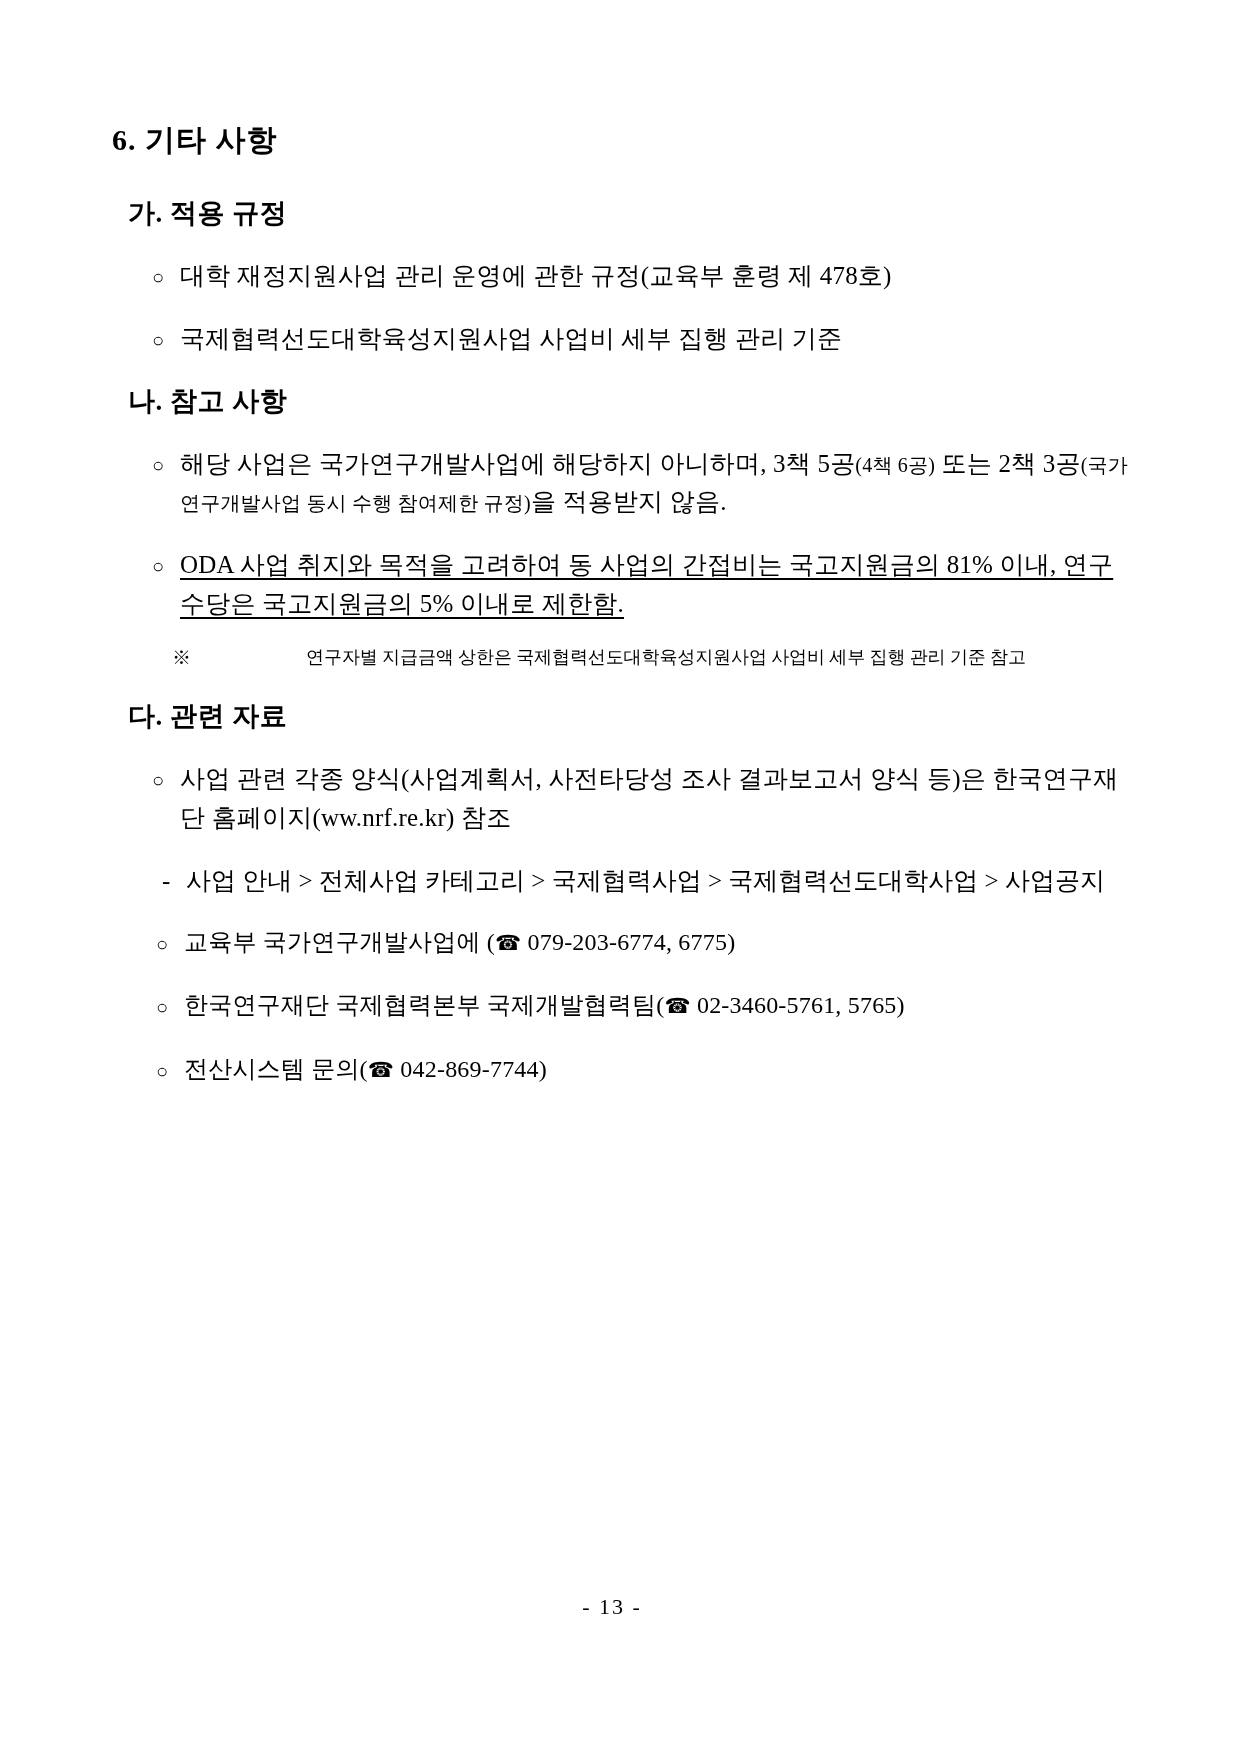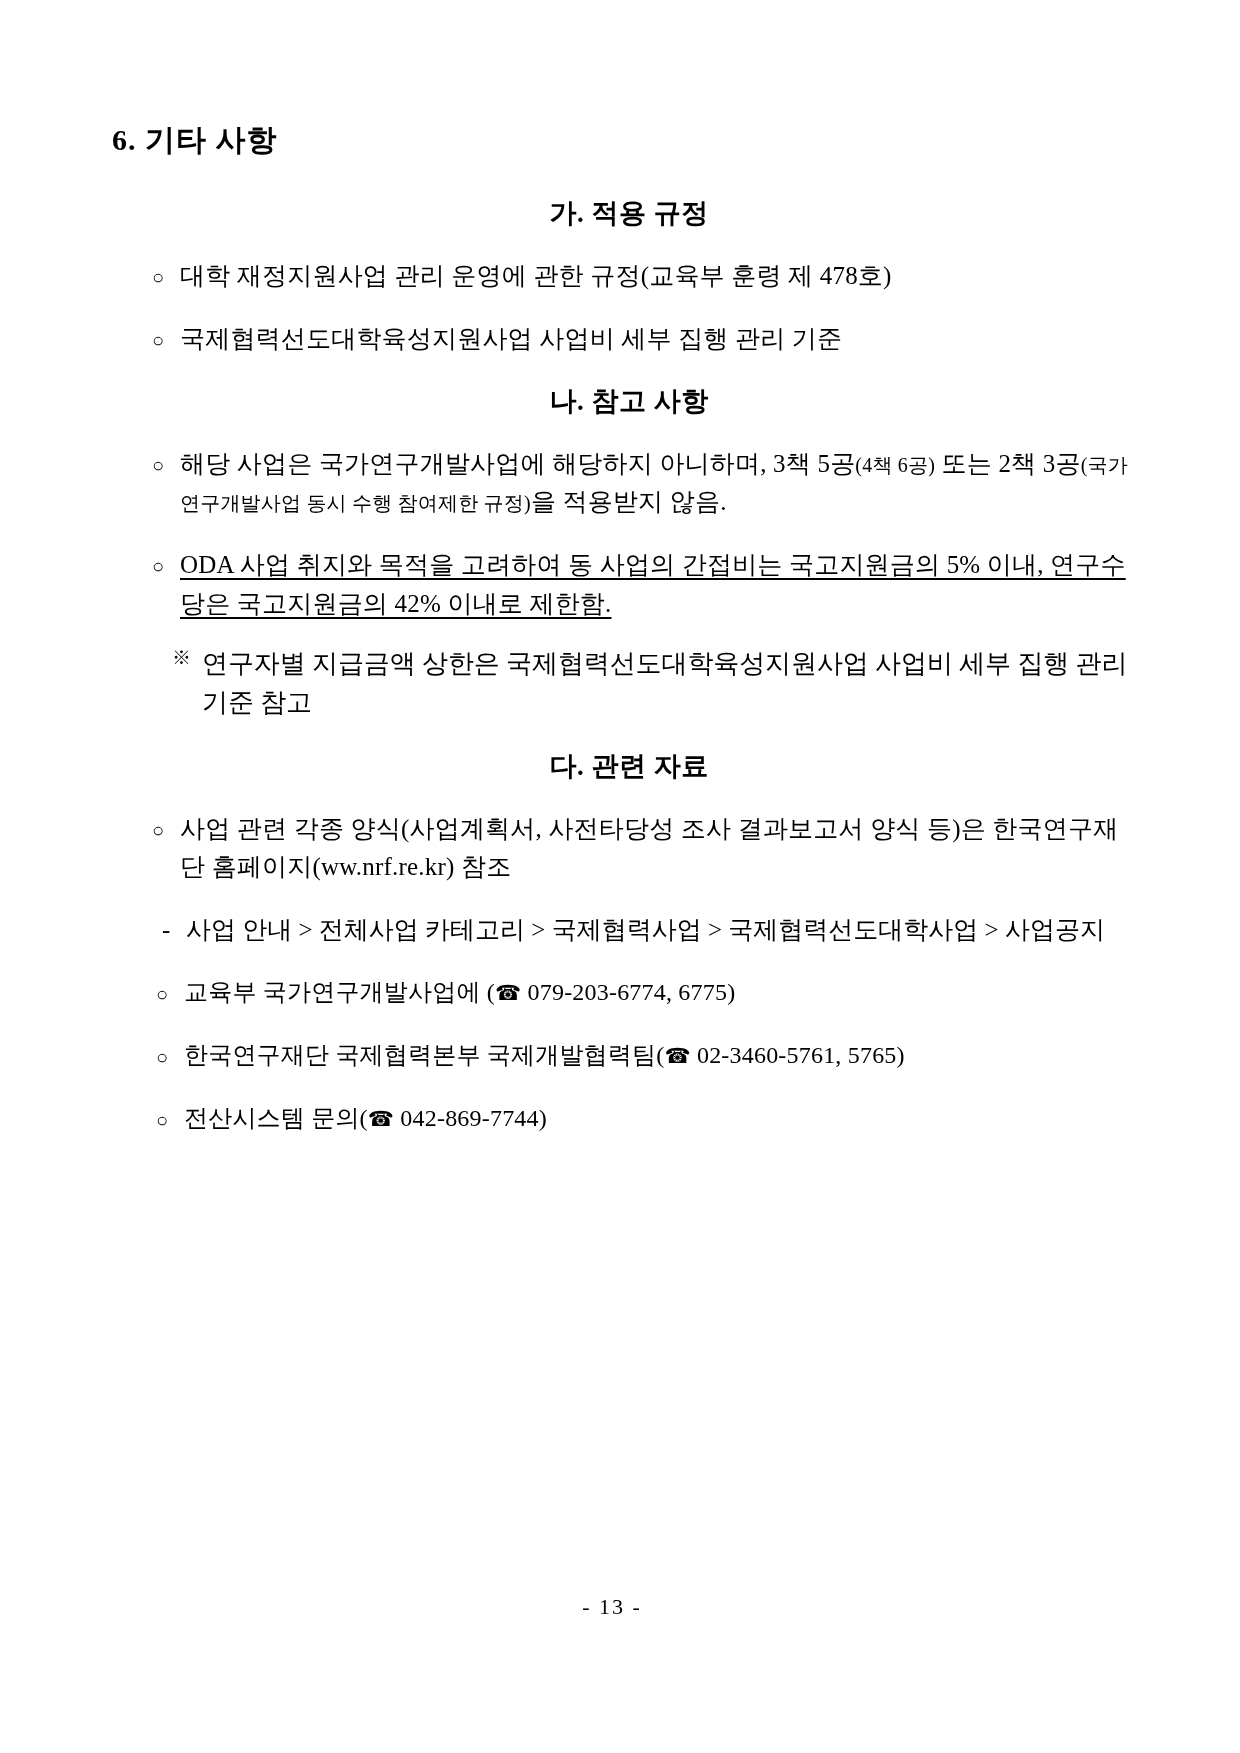--- a/index.html
+++ b/index.html
@@ -33,21 +33,20 @@
   .h-num.second {
     margin-top: 42px;
     padding-left: 0;
   }
   .h-sub {
     font-size: 27px;
     font-weight: bold;
     letter-spacing: 0.5px;
     margin: 0 0 26px 0;
     padding-left: 18px;
-    text-align: center;
   }
 
   
   .bullet {
     display: flex;
     align-items: flex-start;
     margin: 0 0 24px 0;
     padding-left: 42px;
   }
   .bullet .mark {
@@ -89,23 +88,24 @@
     padding-left: 62px;
   }
   .note .mark {
     flex: 0 0 auto;
     width: 30px;
     font-size: 19px;
     line-height: 1.5;
   }
   .note .txt {
     flex: 1 1 auto;
-    font-size: 26px;
+    font-size: 18px;
     line-height: 1.5;
     letter-spacing: -0.1px;
+    text-align: center;
   }
 
   .underline { text-decoration: underline; text-underline-offset: 5px; }
   .small { font-size: 20px; text-align: center; }
 
   .contact .bullet { margin-bottom: 26px; padding-left: 46px; }
   .contact .txt { font-size: 24px; }
 
   .phone { font-family: "DejaVu Sans", sans-serif; font-size: 21px; }
 
@@ -140,21 +140,21 @@
 
   <h2 class="h-sub">나. 참고 사항</h2>
 
   <div class="bullet">
     <span class="mark">○</span>
     <span class="txt"><span>해당 사업은 국가연구개발사업에 해당하지 아니하며, 3책 5공</span><span class="small">(4책 6공)</span><span> 또는 2책 3공</span><span class="small">(국가연구개발사업 동시 수행 참여제한 규정)</span><span>을 적용받지 않음.</span></span>
   </div>
 
   <div class="bullet">
     <span class="mark">○</span>
-    <span class="txt underline">ODA 사업 취지와 목적을 고려하여 동 사업의 간접비는 국고지원금의 5% 이내, 연구수당은 국고지원금의 42% 이내로 제한함.</span>
+    <span class="txt underline">ODA 사업 취지와 목적을 고려하여 동 사업의 간접비는 국고지원금의 81% 이내, 연구수당은 국고지원금의 5% 이내로 제한함.</span>
   </div>
 
   <div class="note">
     <span class="mark">※</span>
     <span class="txt">연구자별 지급금액 상한은 국제협력선도대학육성지원사업 사업비 세부 집행 관리 기준 참고</span>
   </div>
 
   <h2 class="h-sub">다. 관련 자료</h2>
 
   <div class="bullet">

